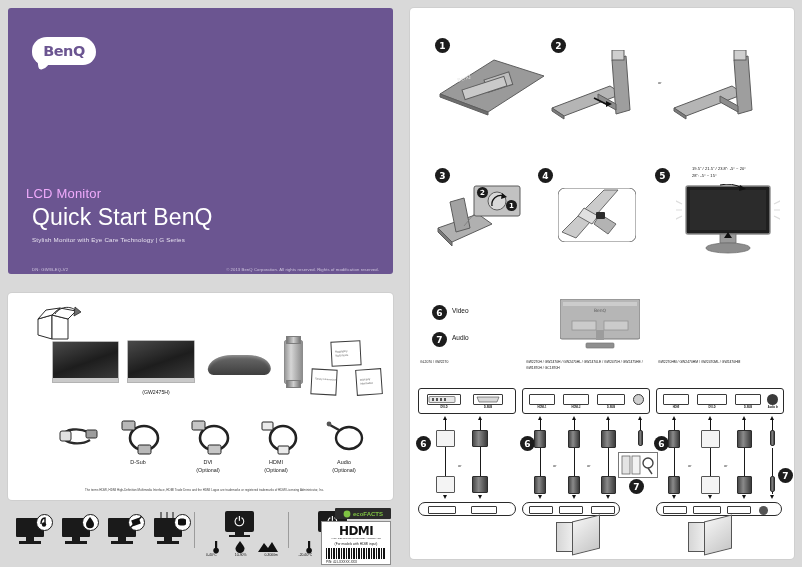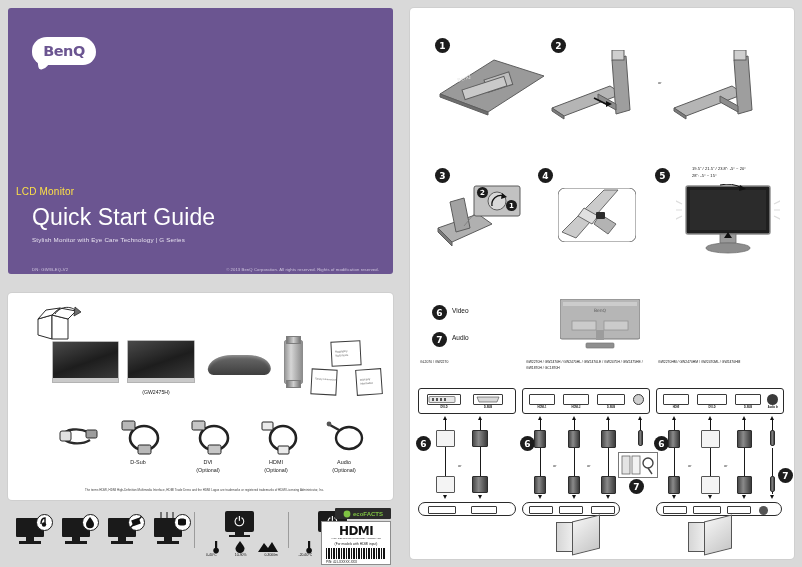--- a/index.html
+++ b/index.html
@@ -35,22 +35,22 @@
     width:12px;height:10px;background:#fff;
     border-radius:0 0 10px 3px;
     transform:rotate(-8deg);
   }
   .logo-txt {
     position:relative; z-index:2;
     color:#6b5591; font-weight:bold; font-size:14.5px;
     letter-spacing:-0.5px; font-family:"DejaVu Sans", sans-serif;
   }
   .cover-lcd {
-    position:absolute; left:8px; top:178px;
-    color:#fde047; font-size:10px; font-weight:300;
+    position:absolute; left:18px; top:178px;
+    color:#f0abfc; font-size:13px; font-weight:300;
     letter-spacing:0.2px;
   }
   .cover-title {
     position:absolute; left:24px; top:196px;
     color:#ffffff; font-size:23px; font-weight:400;
     letter-spacing:0.1px; white-space:nowrap;
   }
   .cover-sub {
     position:absolute; left:24px; top:228px;
     color:#e7e1ef; font-size:6.2px; letter-spacing:0.2px;
@@ -221,21 +221,21 @@
 
 <div class="page">
 
   <div class="left-col">
 
     <div class="cover">
       <div class="logo">
         <span class="logo-txt">BenQ</span>
       </div>
       <div class="cover-lcd">LCD Monitor</div>
-      <div class="cover-title">Quick Start Guide</div>
+      <div class="cover-title">Quick Start BenQ</div>
       <div class="cover-sub">Stylish Monitor with Eye Care Technology |  G Series</div>
       <div class="cover-code">DN: GW/B-EQ-V2</div>
       <div class="cover-copy">© 2013 BenQ Corporation. All rights reserved. Rights of modification reserved.</div>
     </div>
 
     <div class="acc">
       <div class="acc-inner">
 
         <div class="box-ico">
           <svg width="50" height="38" viewBox="0 0 50 38">

